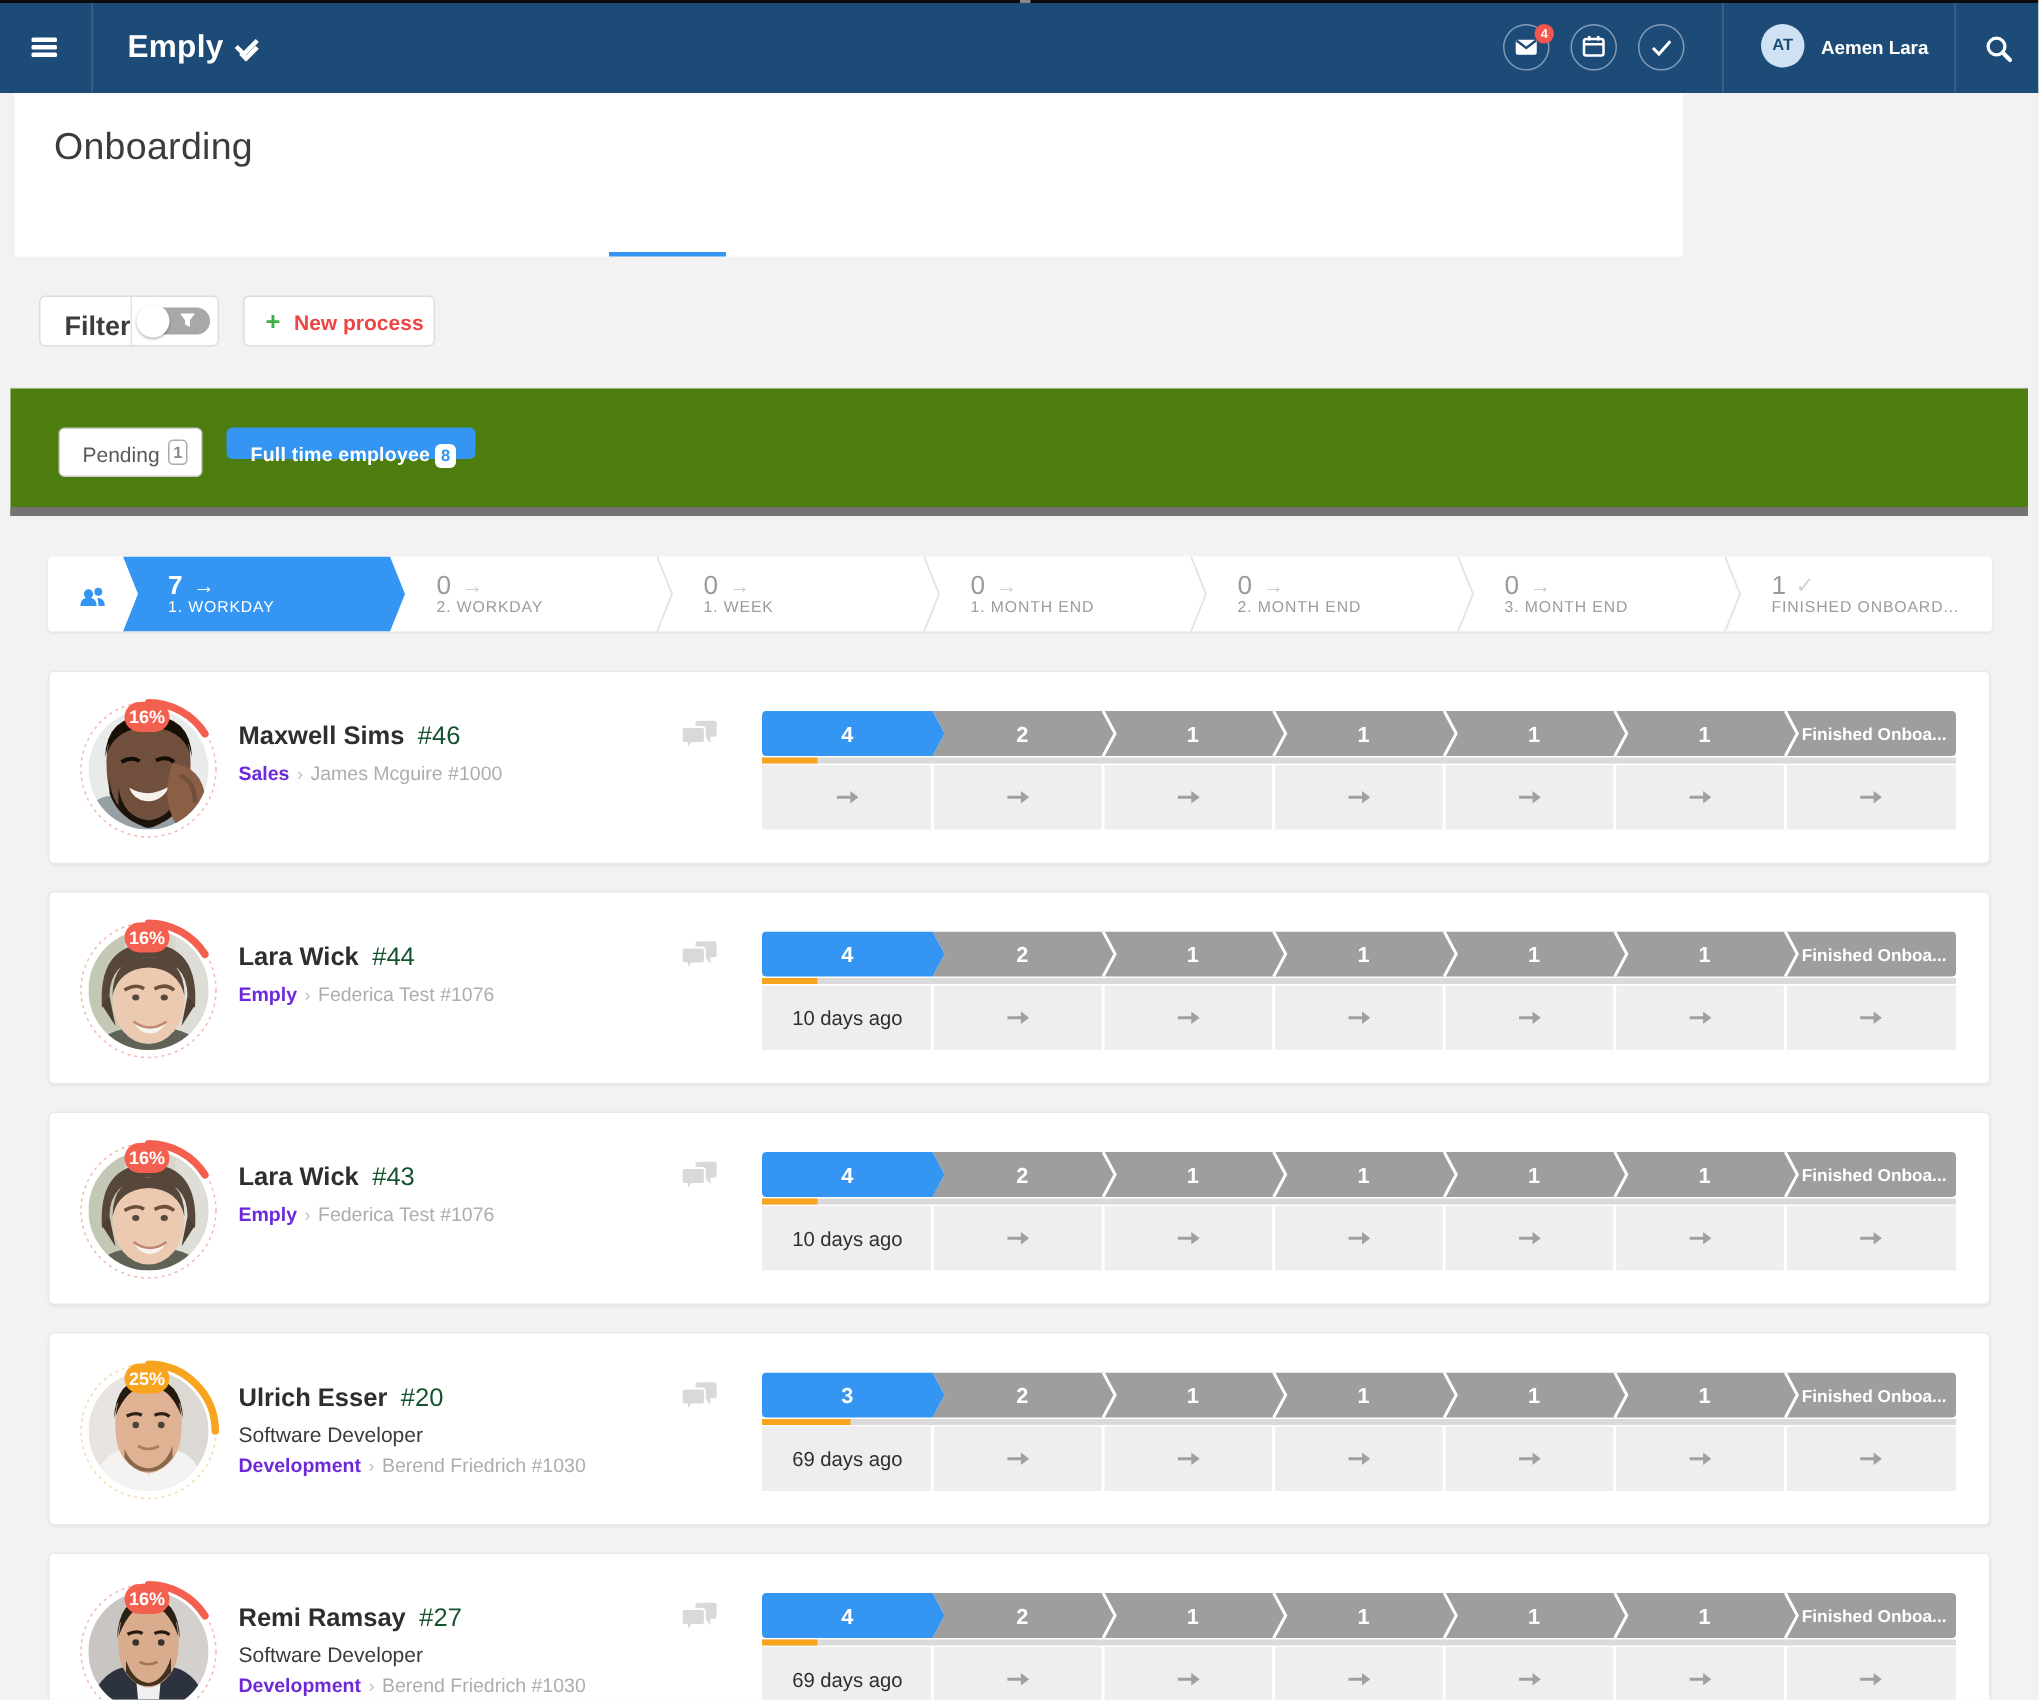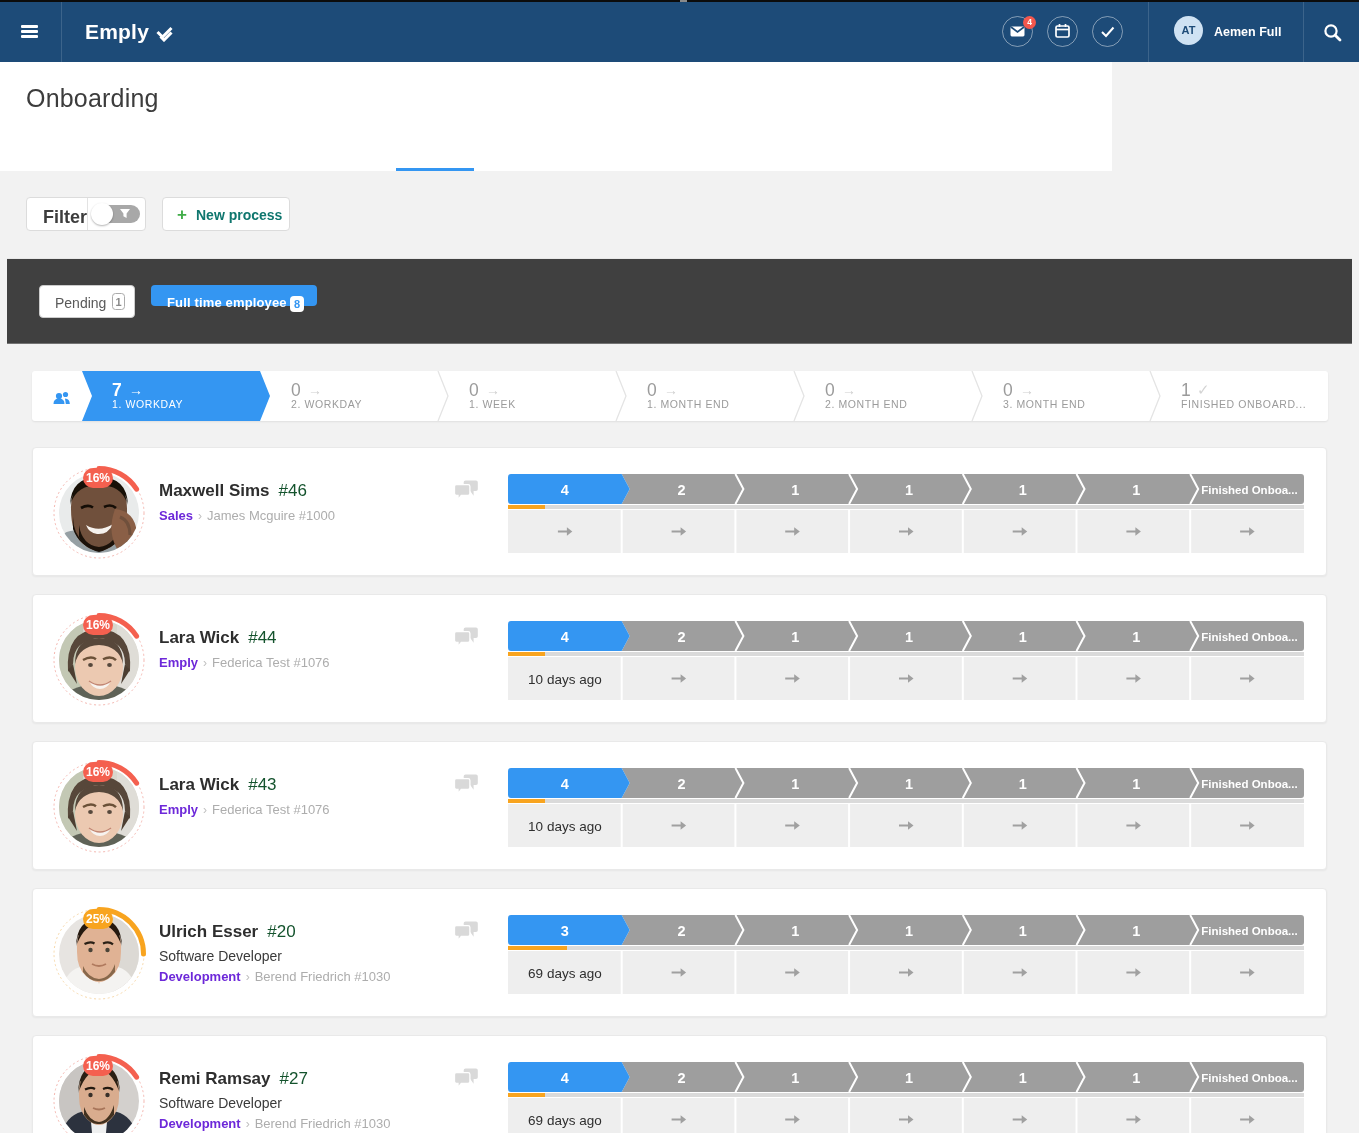--- a/index.html
+++ b/index.html
@@ -10,38 +10,38 @@
   #topblack { left:0; top:0; width:1359px; height:2px; background:#0c0c0c; }
   #header { left:0; top:2px; width:1359px; height:60px; background:#1d4b78; }
   .hdr-div { position:absolute; top:0; width:1px; height:60px; background:rgba(255,255,255,0.14); }
   #burger { left:21px; top:23px; width:17px; height:13px; }
   #burger div { height:2.5px; background:#fff; border-radius:1px; margin-bottom:2.6px; }
   #logo { left:85px; top:18px; color:#fff; font-size:21px; font-weight:bold; letter-spacing:0.2px; }
   .hicon { position:absolute; top:14px; width:31px; height:31px; border:1px solid rgba(255,255,255,0.45); border-radius:50%; }
   #avatar { left:1174px; top:14px; width:29px; height:29px; border-radius:50%; background:#cfe2f3; color:#1d4b78; font-weight:bold; font-size:11px; text-align:center; line-height:29px; }
   #uname { left:1214px; top:23px; color:#fff; font-weight:bold; font-size:12.5px; }
   
-  #whitehead { left:0; top:62px; width:1112px; height:109px; background:#fff;padding-left:14px; }
+  #whitehead { left:10px; top:62px; width:1112px; height:109px; background:#fff;padding-left:14px; }
   #title { left:26px; top:22px; font-size:25px; color:#3c3c3c; font-weight:400; letter-spacing:0.2px; }
   #tabs { left:0; top:77px; height:14px; width:1359px; }
   #tabs span { position:absolute; font-size:11.5px; font-weight:bold; color:#8b8b8b; letter-spacing:0.2px; }
   #tabs span.act { color:#3a3a3a; }
   #tabline { top:106px; height:3px; background:#3496f2; }
   
   .btn { position:absolute; background:#fff; border:1px solid #dcdcdc; border-radius:4px; }
   #filterbtn { left:26px; top:197px; width:120px; height:34px; }
   #filterbtn .lbl { position:absolute; left:16px; top:9px; font-size:18px; font-weight:bold; color:#3d3d3d; }
   #filterbtn .sep { position:absolute; left:60px; top:0; width:1px; height:32px; background:#e3e3e3; }
   #toggle { position:absolute; left:66px; top:7px; width:47px; height:18px; background:#a8a8a8; border-radius:9px; }
   #toggle .knob { position:absolute; left:-2px; top:-2px; width:22px; height:22px; background:#fff; border-radius:50%; box-shadow:0 1px 2px rgba(0,0,0,0.3); }
   #newproc { left:162px; top:197px; width:128px; height:34px; }
   #newproc .plus { position:absolute; left:14px; top:7px; color:#41ad49; font-size:17px; font-weight:bold; }
-  #newproc .txt { position:absolute; left:33px; top:9px; font-size:14px; font-weight:bold; color:#0f766e; }
+  #newproc .txt { position:absolute; left:33px; top:9px; font-size:14px; font-weight:bold; color:#ef4444; }
   
-  #band { left:7px; top:258px; width:1345px; height:86px; background:#404040; border-top:1px solid #e8e8e8; border-bottom:1px solid #737373; }
+  #band { left:7px; top:258px; width:1345px; height:86px; background:#4d7c0f; border-top:1px solid #e8e8e8; border-bottom:6px solid #737373; }
   #pending { left:32px; top:26px; width:96px; height:33px; border-color:#cccccc; }
   #pending .t { position:absolute; left:15px; top:9px; font-size:14px; color:#595959; }
   #pending .b { position:absolute; right:9px; top:7px; width:13px; height:17px; border:1px solid #ababab; border-radius:3.5px; font-size:11px; color:#8a8a8a; text-align:center; line-height:16px; font-weight:bold; }
   #ftebtn { left:144px; top:26px; width:166px; height:21px; background:#3496f2; border-radius:4px; }
   #ftebtn .t { position:absolute; left:16px; top:10px; font-size:13px; color:#fff; font-weight:bold; letter-spacing:0.15px; }
   #ftebtn .b { position:absolute; right:13px; top:11px; width:14px; height:16px; background:#fff; border-radius:4px; font-size:11px; color:#3496f2; text-align:center; line-height:16px; font-weight:bold; }
   
   .card { position:absolute; left:32px; width:1295px; height:129px; background:#fff; border:1px solid #e9e9e9; border-radius:4px; box-shadow:0 1px 2px rgba(0,0,0,0.05); }
   .name { position:absolute; left:126px; top:33px; font-size:17px; font-weight:bold; color:#2e2e2e; }
   .num { font-weight:400; color:#14532d; margin-left:9px; font-size:17px; }
@@ -81,21 +81,21 @@
         <line x1="11.5" y1="7" x2="11.5" y2="10" stroke="#fff" stroke-width="1.7"></line>
         <line x1="17.5" y1="7" x2="17.5" y2="10" stroke="#fff" stroke-width="1.7"></line>
       </svg>
   </div>
   <div class="hicon" style="left:1092px">
     <svg width="29" height="29" viewBox="0 0 29 29">
         <path d="M9 15 L13 19 L20.5 10.5" fill="none" stroke="#fff" stroke-width="2"></path>
       </svg>
   </div>
   <div class="abs" id="avatar">AT</div>
-  <div class="abs" id="uname">Aemen Full</div>
+  <div class="abs" id="uname">Aemen Lara</div>
   <svg class="abs" style="left:1322px;top:20px" width="22" height="22" viewBox="0 0 22 22">
       <circle cx="9" cy="9" r="5.6" fill="none" stroke="#fff" stroke-width="2.2"></circle>
       <line x1="13.2" y1="13.2" x2="18" y2="18" stroke="#fff" stroke-width="2.8" stroke-linecap="round"></line>
     </svg>
 </div>
 <div class="abs" id="whitehead">
   <div class="abs" id="title">Onboarding</div>
   <div class="abs" id="tabline" style="left:396px;width:78px;"></div>
 </div>
 <div class="btn" id="filterbtn">

